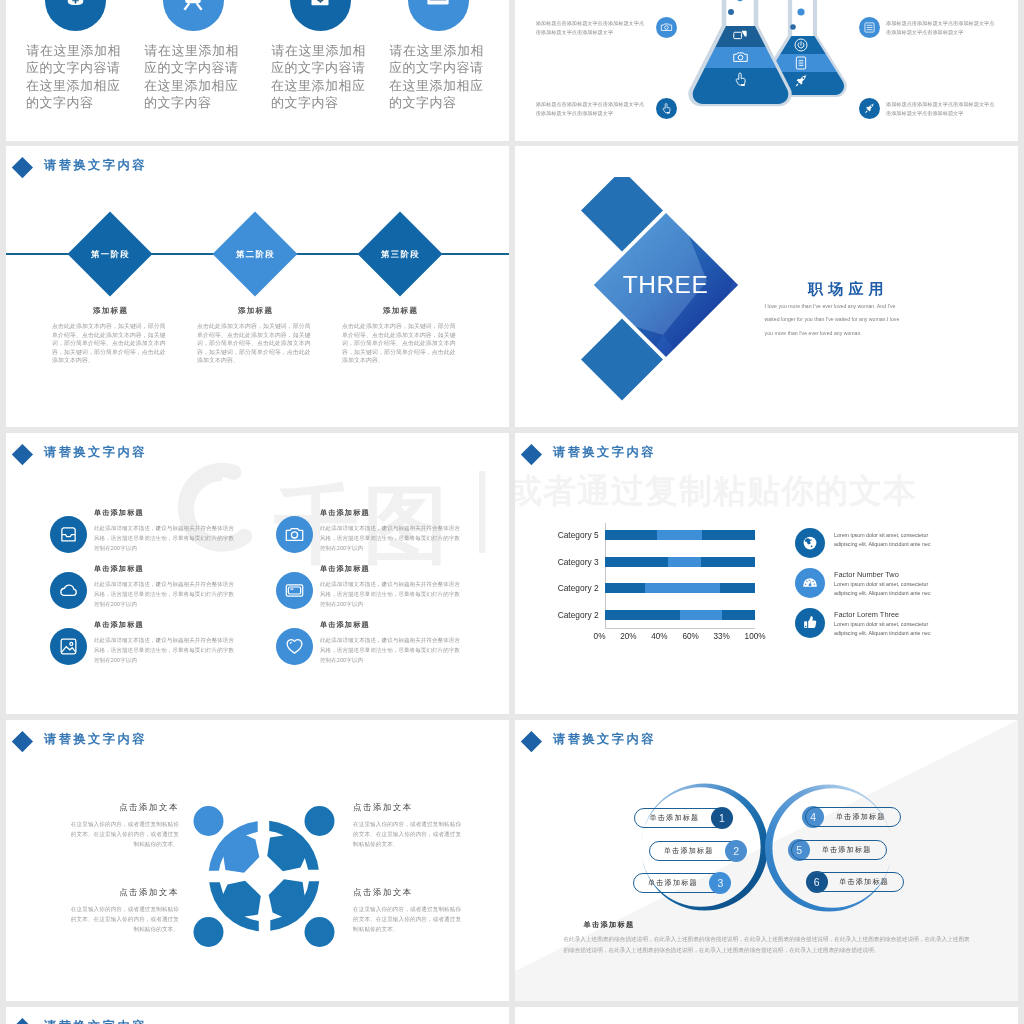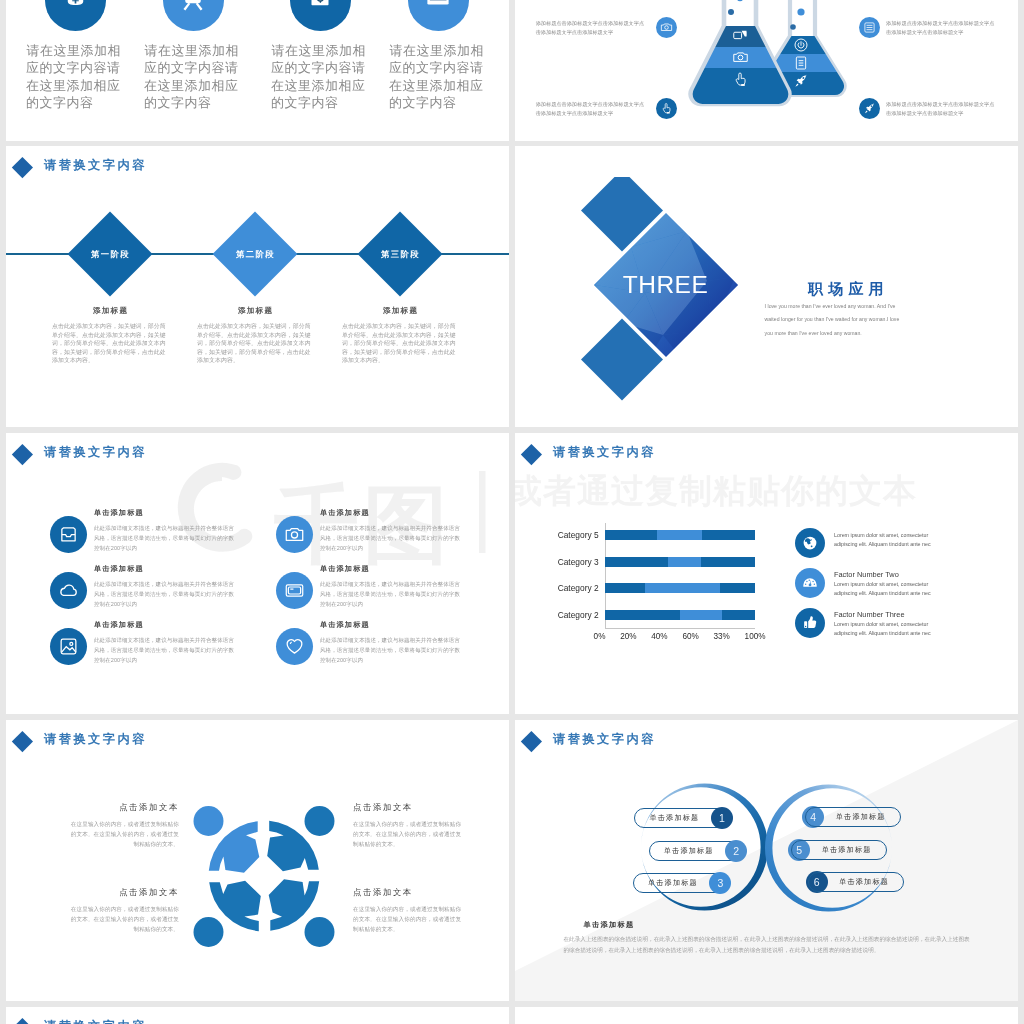--- a/index.html
+++ b/index.html
@@ -506,21 +506,21 @@
   </div>
   <div class="fct" style="top:175px">
     <div class="fc" style="background:#1066a6">
       <svg viewBox="0 0 24 24" width="20" height="20" fill="#fff">
             <path d="M9.6 9.8c1.5-1.5 2.6-3.2 2.8-5.1.1-1 .7-1.7 1.6-1.7 1 0 1.8 1 1.8 2.3 0 1.2-.3 2.3-.8 3.3h3.4c1.2 0 2.1 1 1.9 2.2l-1.1 6c-.2 1.1-1.1 1.8-2.2 1.8H9.6z"></path>
             <rect x="4.2" y="9.8" width="4" height="8.8" rx="1"></rect>
             <circle cx="6.2" cy="16.6" r=".9" fill="#1066a6"></circle>
           </svg>
     </div>
     <div class="ft">
-      <div class="fh">Factor Number Three</div>
+      <div class="fh">Factor Lorem Three</div>
       <div class="fb">Lorem ipsum dolor sit amet, consectetur adipiscing elit. Aliquam tincidunt ante nec</div>
     </div>
   </div>
 </div>
 
 <div class="slide s7">
   <div class="sh" style="left:9px;top:9px">
     <div class="dia" style="left:0;top:4.5px"></div>
     <div class="ttl" style="left:29px;top:2px;font-size:12.3px;letter-spacing:2.4px">请替换文字内容</div>
   </div>

